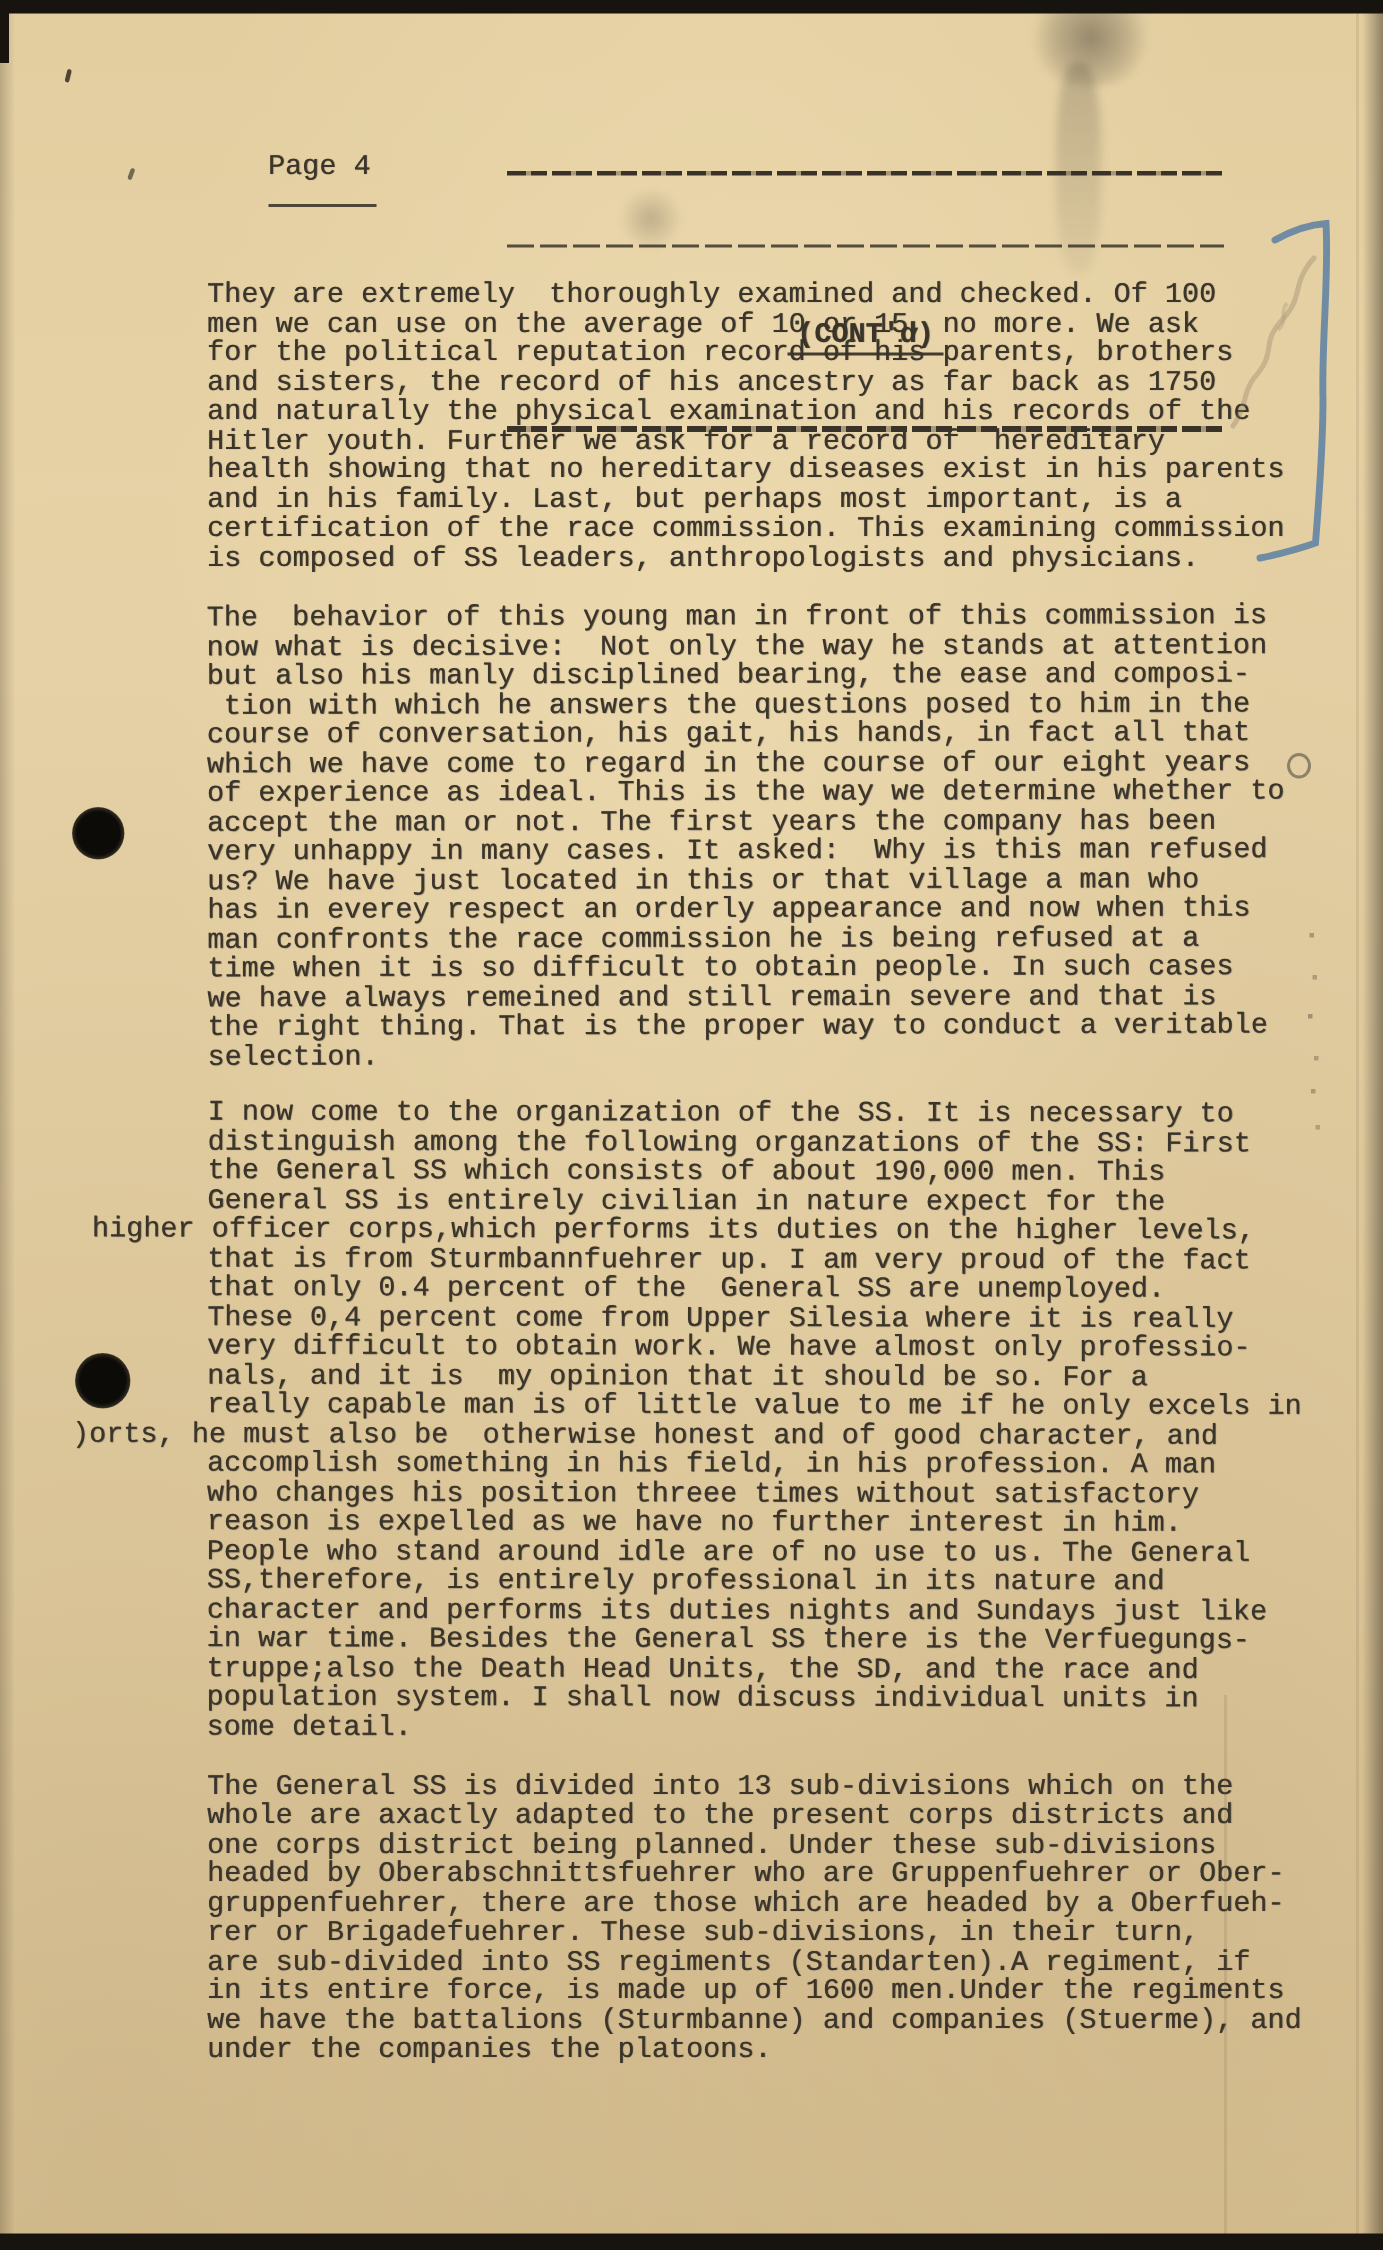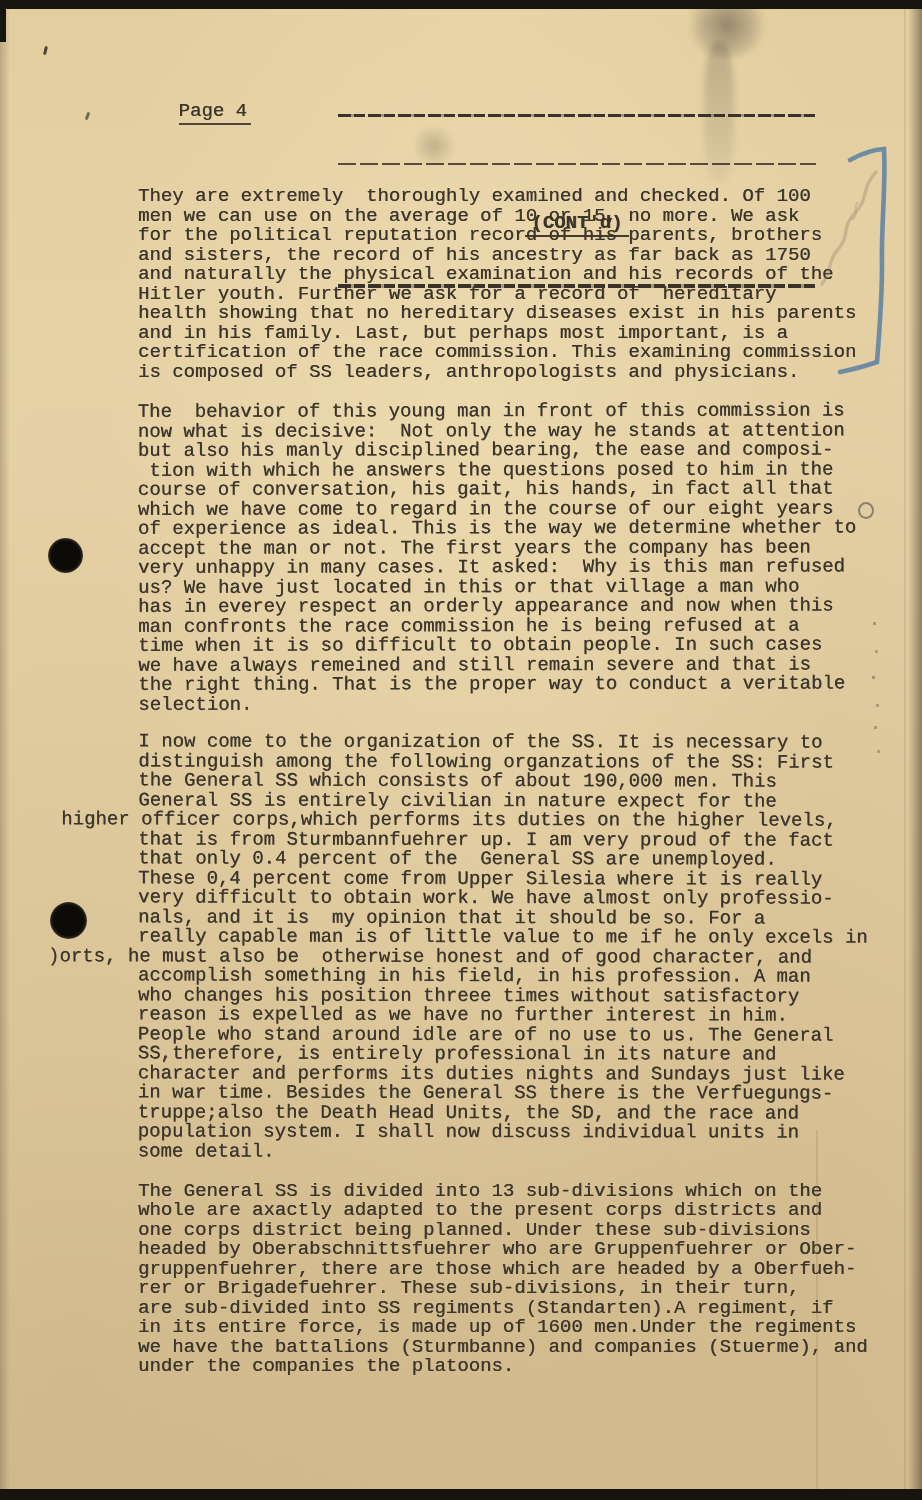--- a/index.html
+++ b/index.html
@@ -49,21 +49,21 @@
   .tiny-mark-2{position:absolute;left:86px;top:112px;width:3px;height:8px;background:rgba(40,35,28,.6);
     transform:rotate(20deg);border-radius:2px;}
   
   .hole{position:absolute;border-radius:50%;}
   .hole-1{left:48px;top:538px;width:35px;height:35px;
     background:radial-gradient(circle,#0d0b08 58%,rgba(13,11,8,.85) 68%,rgba(0,0,0,0) 78%);}
   .hole-2{left:50px;top:902px;width:37px;height:37px;
     background:radial-gradient(circle,#0d0b08 58%,rgba(13,11,8,.85) 68%,rgba(0,0,0,0) 78%);}
   
   .page-label-wrap{position:absolute;left:133px;top:78px;}
-  .page-label{display:inline-block;border-bottom:2.5px solid rgba(52,46,37,.85);padding:0 4px 1px 0;}
+  .page-label{display:inline-block;border-bottom:2.5px solid rgba(52,46,37,.85);padding:0 4px 14px 0;}
   .header{position:absolute;left:338px;top:70px;width:478px;text-align:center;font-weight:700;}
   .header .hline{line-height:21.5px;}
   .rule{height:3px;background:repeating-linear-gradient(90deg,
       rgba(47,42,34,.95) 0 13px, rgba(47,42,34,.35) 13px 16px, rgba(47,42,34,.95) 16px 27px, rgba(0,0,0,0) 27px 30px);}
   .rule-top{margin-bottom:2px;}
   .rule-top2{height:2px;margin-bottom:4px;background:repeating-linear-gradient(90deg,
       rgba(47,42,34,.8) 0 18px, rgba(0,0,0,0) 18px 22px);}
   .rule-bottom{margin-top:3px;height:4px;}
   .contd{display:inline-block;border-bottom:2.5px solid rgba(47,42,34,.9);padding:0 6px 0 6px;}
   

